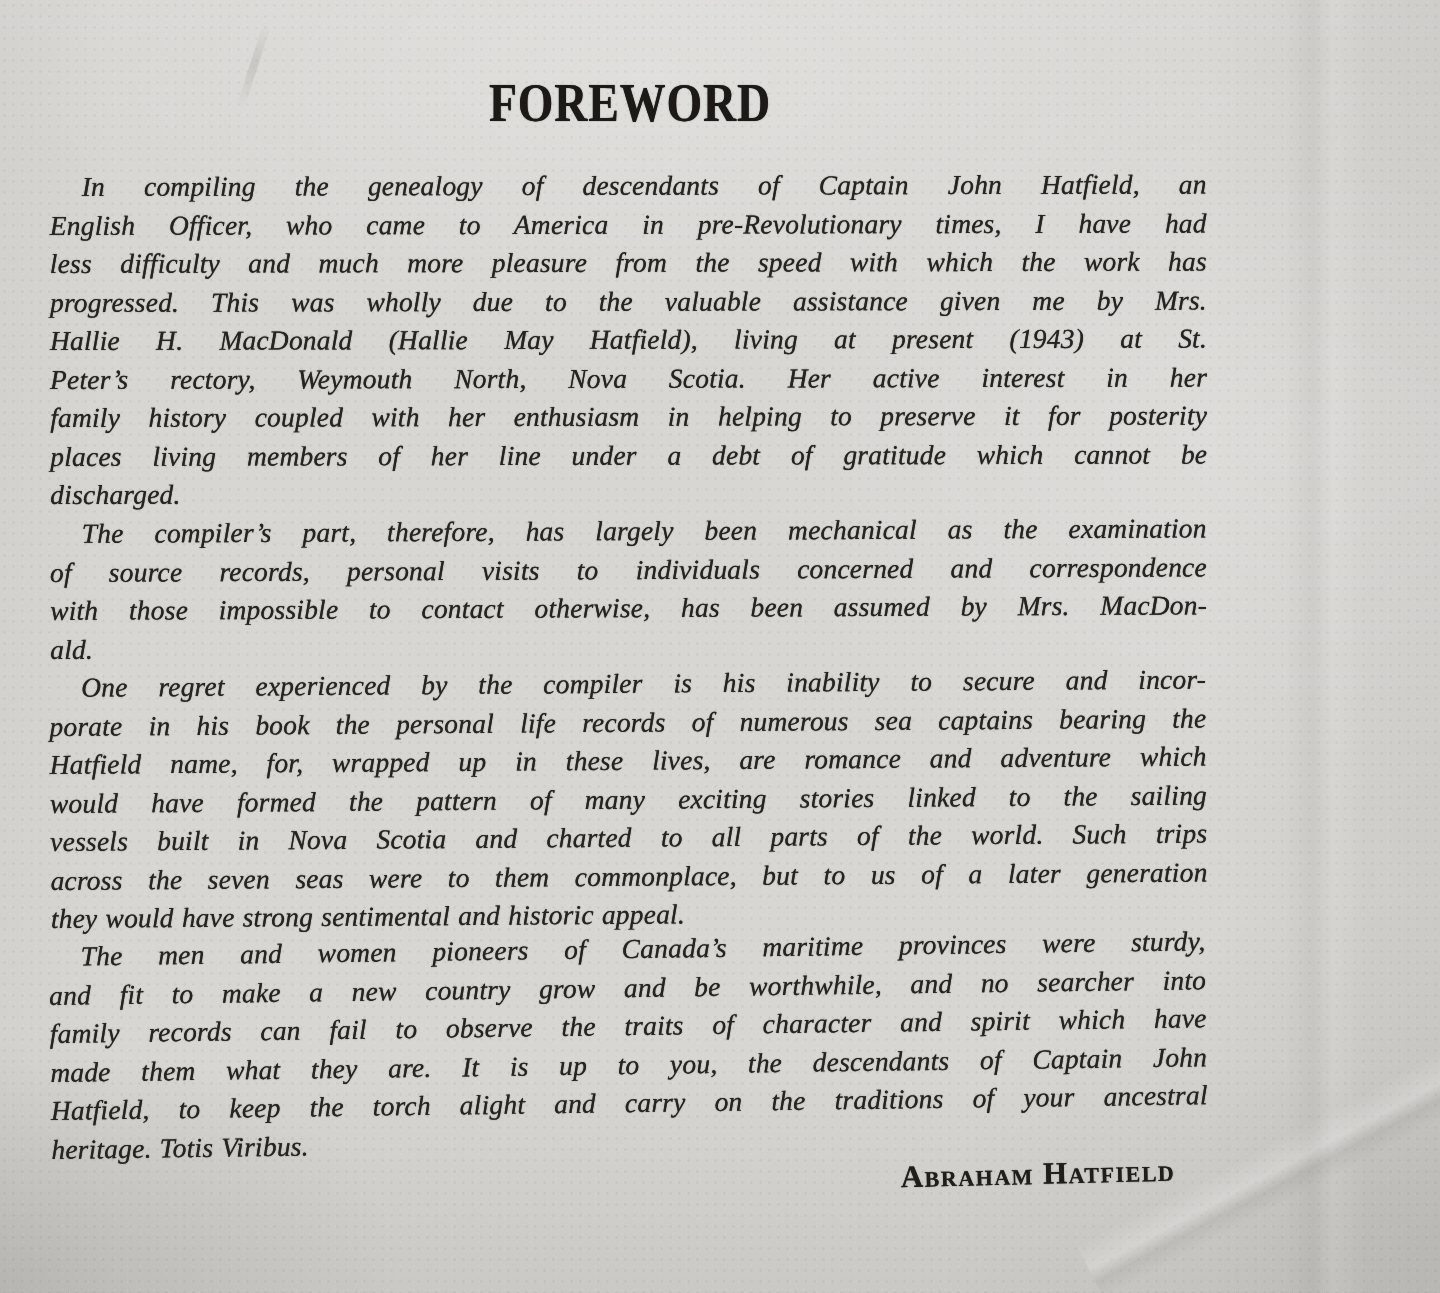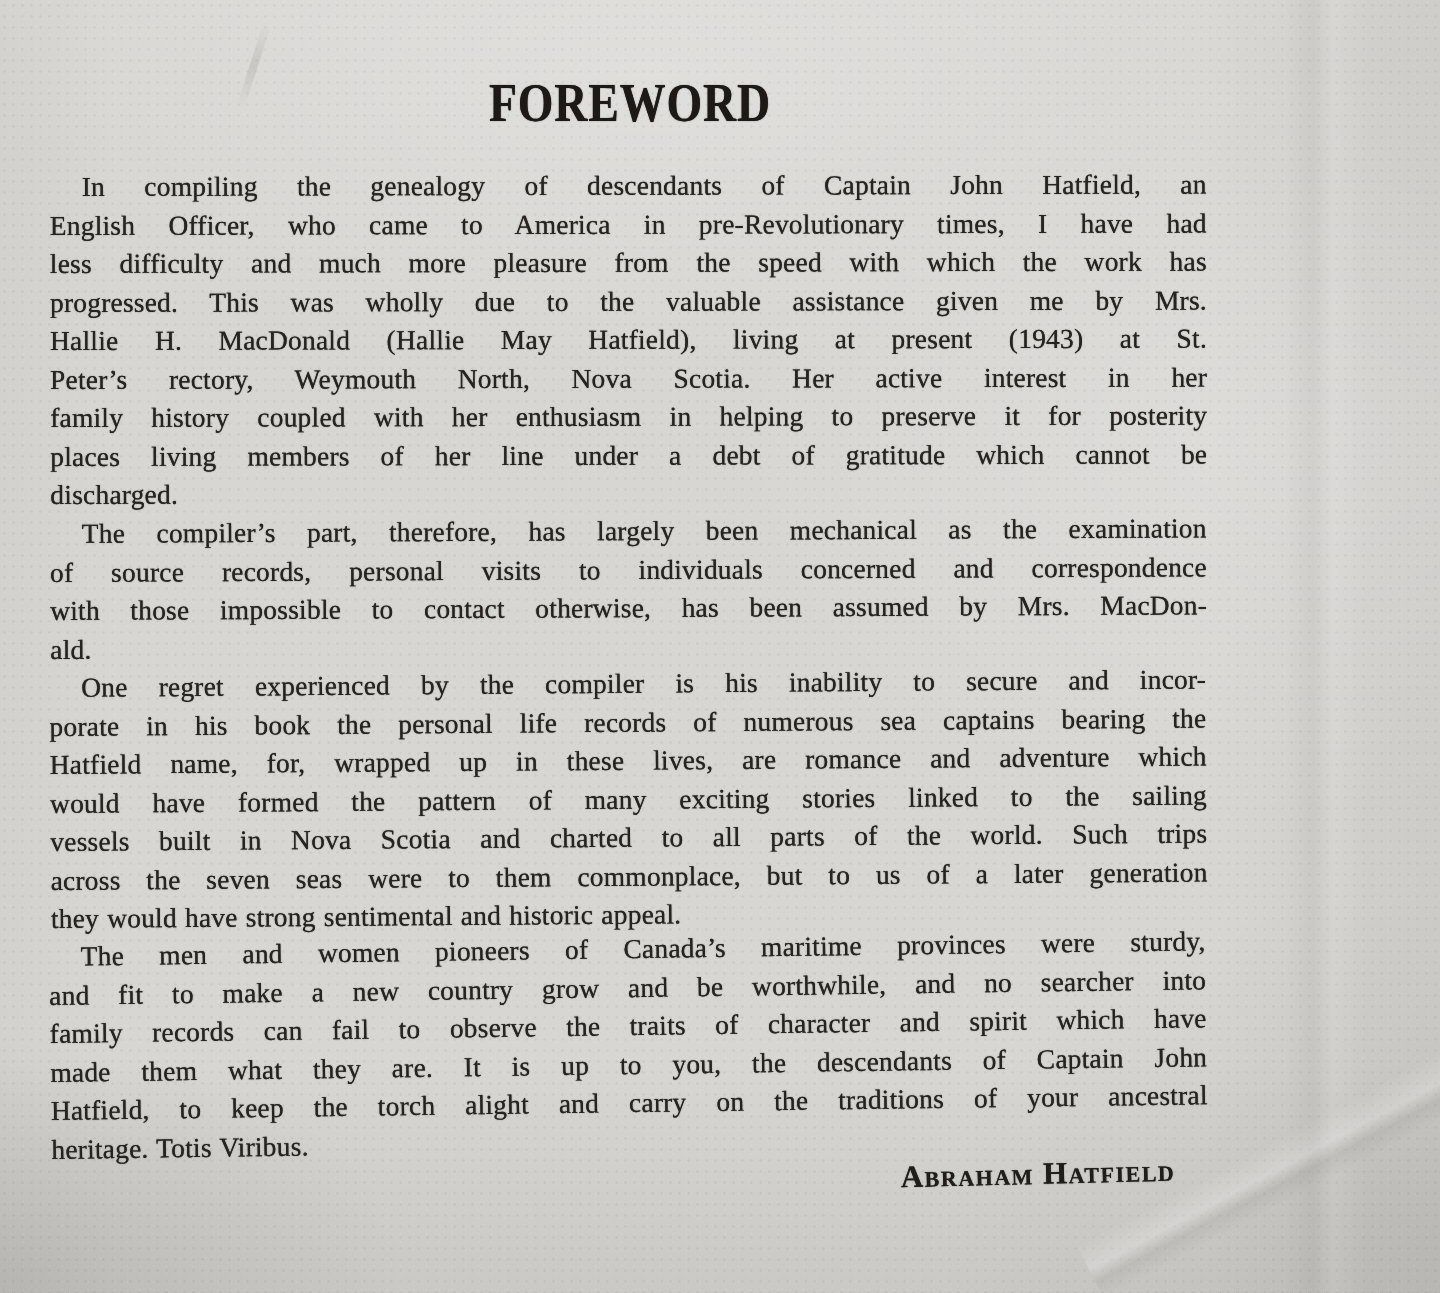--- a/index.html
+++ b/index.html
@@ -64,20 +64,21 @@
 
   .body-text {
     position: absolute;
     left: 50px; top: 168px;
     width: 1157px;
     z-index: 1;
     color: #262320;
     font-size: 27.5px;
     line-height: 38.5px;
     text-shadow: 0 0 0.7px rgba(34,30,27,0.85), 0 0 1.6px rgba(34,30,27,0.22);
+    font-style: italic;
   }
   .para { transform-origin: left center; }
   .para-0 { transform: rotate(-0.12deg); }
   .para-1 { transform: rotate(-0.28deg); }
   .para-2 { transform: rotate(-0.42deg); }
   .para-3 { transform: rotate(-0.78deg); }
   .line {
     text-align: justify;
     text-align-last: justify;
     letter-spacing: 0.2px;

